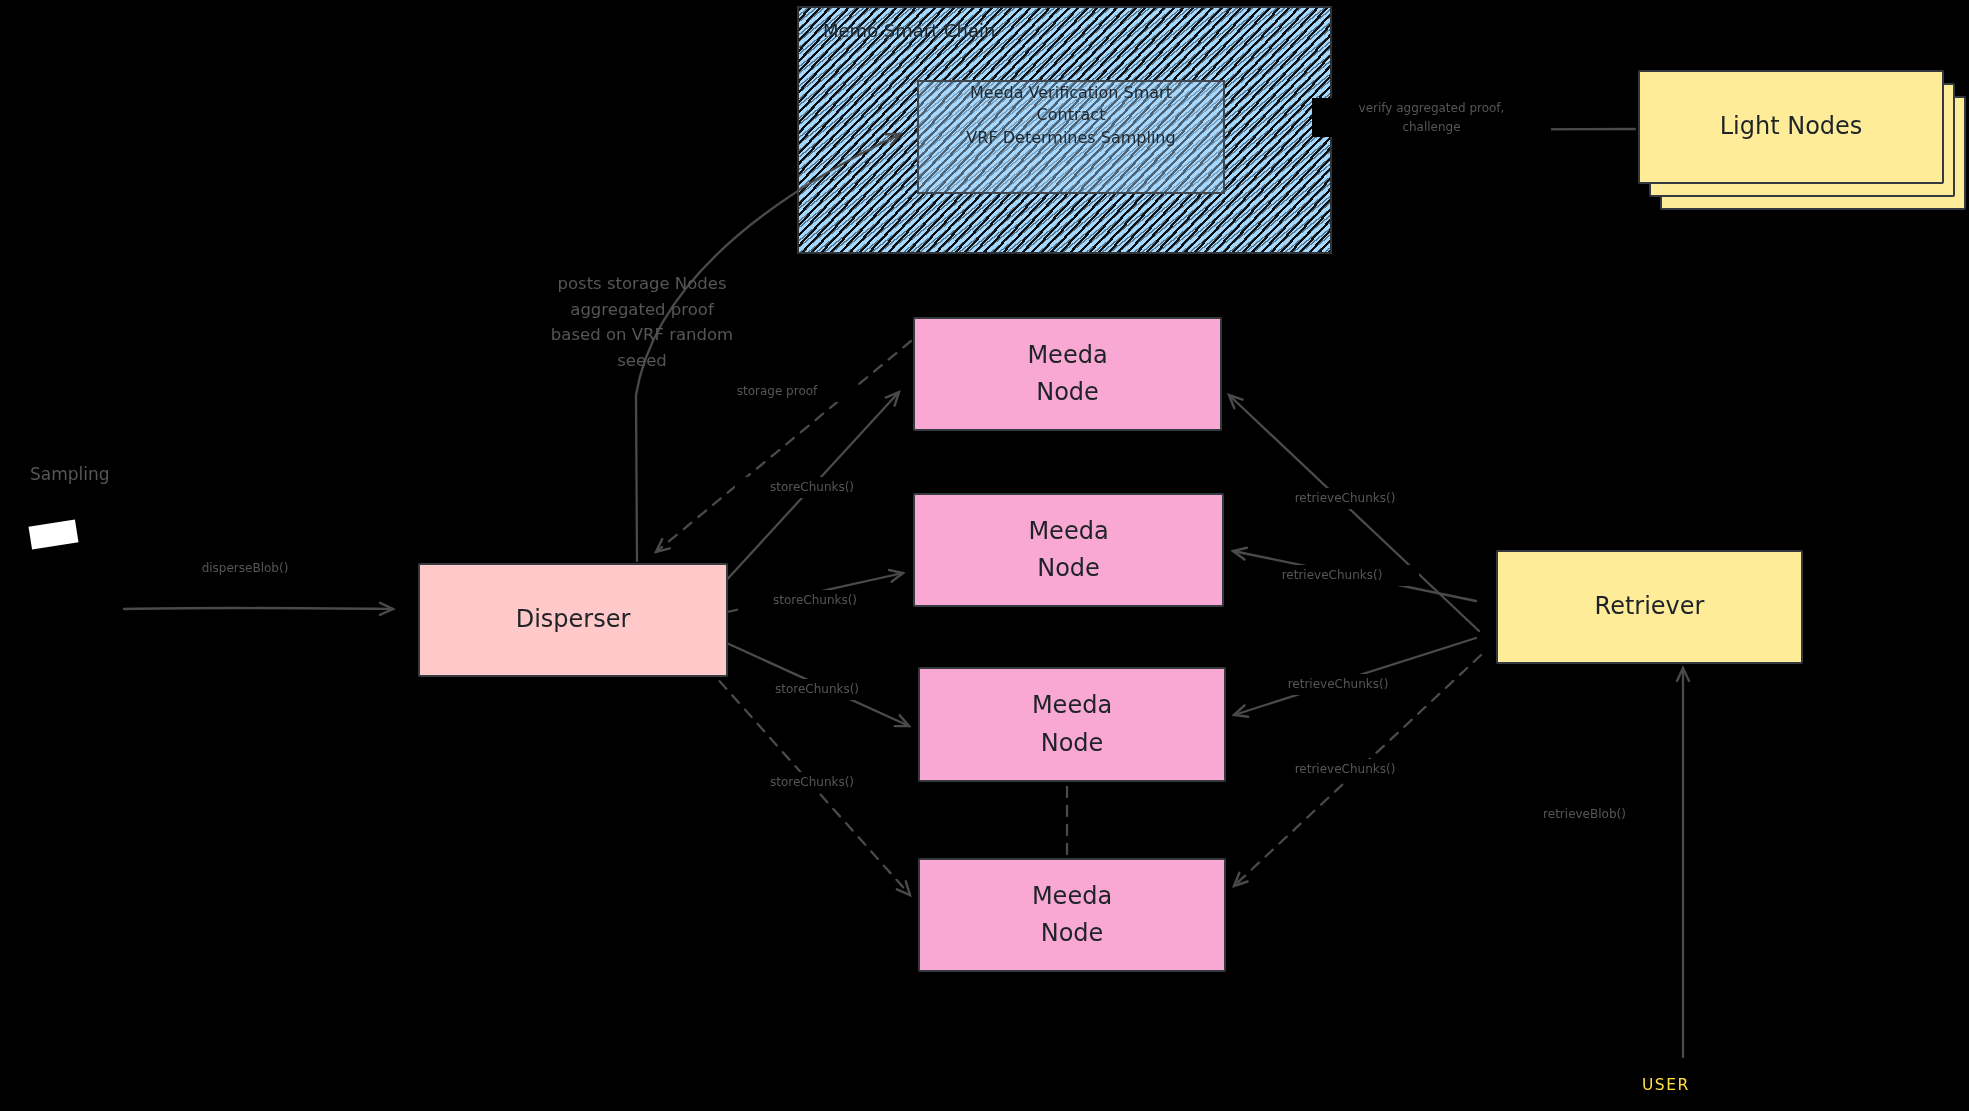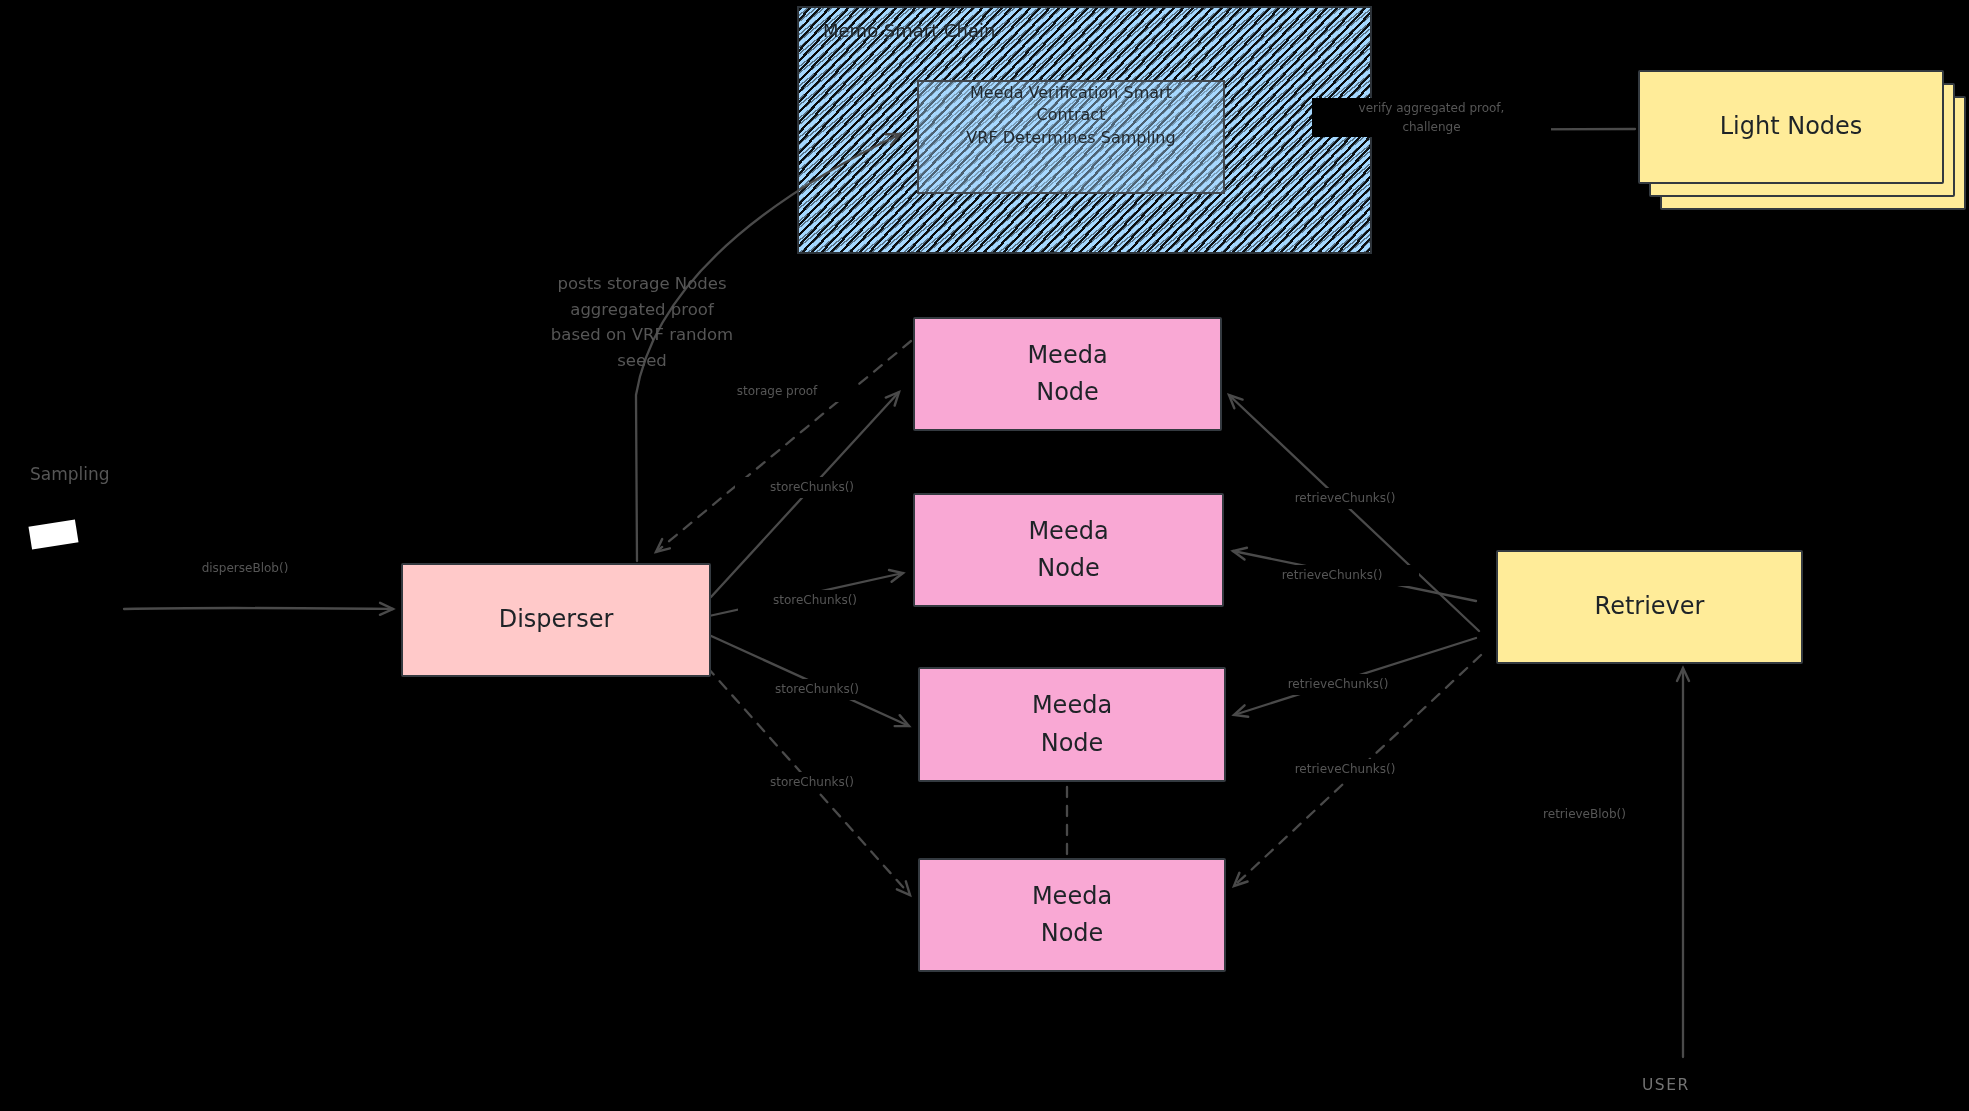--- a/index.html
+++ b/index.html
@@ -29,21 +29,20 @@
 
   
   .chain{
     position:absolute;left:797px;top:6px;width:531px;height:244px;
     border:2.5px solid #2e343a;
     background:
       repeating-linear-gradient(133deg, rgba(0,0,0,0.92) 0 2.2px, rgba(0,0,0,0) 2.2px 7px),
       repeating-linear-gradient(141deg, rgba(0,0,0,0.45) 0 1.4px, rgba(0,0,0,0) 1.4px 5px),
       #a5d8ff;
     z-index:1;
-    padding-left:40px;
   }
   .chain-title{
     position:absolute;left:24px;top:12px;
     font-size:18px;color:#1c2125;font-weight:500;
     text-shadow:0 0 3px rgba(165,216,255,0.65);
   }
   .contract{
     position:absolute;left:118px;top:72px;width:304px;height:110px;
     border:2px solid #40464d;
     background:rgba(170,217,255,0.42);
@@ -71,21 +70,21 @@
     color:#565656;
     font-size:12px;
     text-align:center;
     line-height:1.55;
     white-space:pre-line;
     background:#000;
     z-index:4;
     padding:1px 2px;
   }
   .lbl-plain{background:transparent;}
-  .user-lbl{color:#737373;letter-spacing:1.5px;font-size:15.5px;}
+  .user-lbl{color:#fde047;letter-spacing:1.5px;font-size:15.5px;}
 
   .seq-shape{
     position:absolute;left:30px;top:523px;width:47px;height:23px;
     background:#ffffff;transform:rotate(-9deg);z-index:3;
   }
 </style>
 </head>
 <body>
 
 <div class="canvas">
@@ -128,21 +127,21 @@
 
     <path class="edge-line" d="M1683,1057 L1683,668" marker-end="url(#arrow)"></path>
   </svg>
 
   <div class="stack-layer" style="left:1660px;top:96px;"></div>
   <div class="stack-layer" style="left:1649px;top:83px;"></div>
   <div class="box yellow" style="left:1638px;top:70px;width:302px;height:110px;">
     <span>Light Nodes</span>
   </div>
 
-  <div class="box pink" style="left:401px;top:563px;width:306px;height:110px;">
+  <div class="box pink" style="left:418px;top:563px;width:306px;height:110px;">
     <span>Disperser</span>
   </div>
 
   <div class="box blue" style="left:913px;top:317px;width:305px;height:110px;">
     <span>Meeda
 Node</span>
   </div>
   <div class="box blue" style="left:913px;top:493px;width:307px;height:110px;">
     <span>Meeda
 Node</span>

